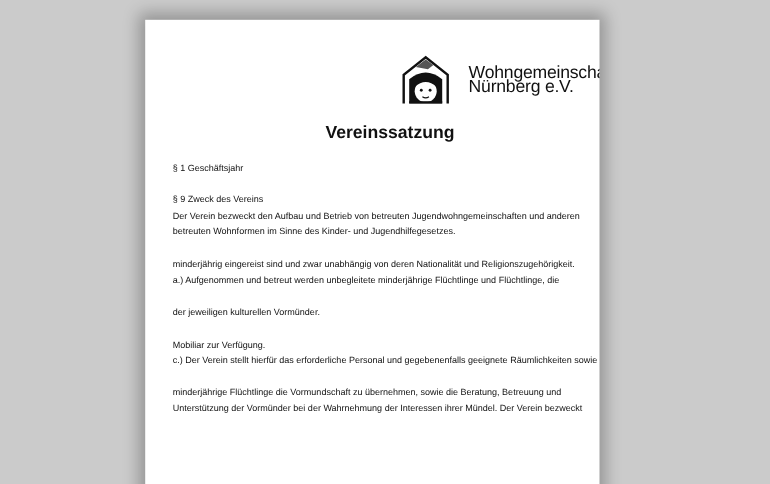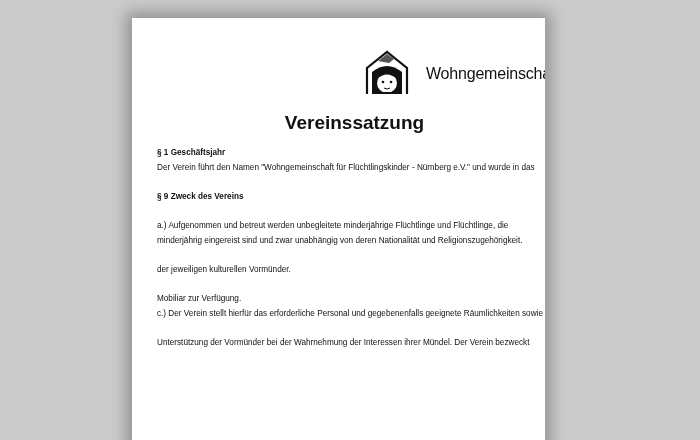--- a/index.html
+++ b/index.html
@@ -24,28 +24,28 @@
   }
   .logo-mark { width: 46px; height: 46px; }
   .logo-text {
     margin-left: 16px;
     font-size: 16px; line-height: 13px; color: #111;
     letter-spacing: -0.2px;
   }
   .logo-text div { white-space: nowrap; }
   .doc-title {
     position: absolute; left: 0; right: 0; top: 94px;
-    text-align: center; font-weight: bold; font-size: 19px; color: #111; margin-left: 32px;
+    text-align: center; font-weight: bold; font-size: 16px; color: #111; margin-left: 32px;
   }
   .body {
     position: absolute; left: 25px; top: 128px; width: 380px;
     font-size: 8.2px; line-height: 14.6px; color: #111;
   }
   .body .line { white-space: nowrap; }
-  .sec-head { font-weight: bold; }
+  .sec-head { font-weight: normal; }
   .gap { height: 14.6px; }
 </style>
 </head>
 <body>
 
 <div class="page">
   <div class="logo">
     <svg class="logo-mark" viewBox="0 0 46 46">
 
       <polyline points="3,44 3,18 23,2 43,18 43,44" fill="none" stroke="#111" stroke-width="2.2"></polyline>
@@ -56,40 +56,43 @@
 
       <ellipse cx="23" cy="33" rx="10" ry="10" fill="#fff"></ellipse>
       <path d="M13,29 Q23,20 33,29 L33,26 Q23,17 13,26 Z" fill="#111"></path>
       <circle cx="19" cy="32" r="1.3" fill="#111"></circle>
       <circle cx="27" cy="32" r="1.3" fill="#111"></circle>
       <path d="M20,38 Q23,40 26,38" fill="none" stroke="#111" stroke-width="1"></path>
       <rect x="8" y="42" width="30" height="2" fill="#111"></rect>
     </svg>
     <div class="logo-text">
       <div>Wohngemeinschaft</div>
+      <div>Nürnberg e.V.</div>
     </div>
   </div>
 
   <div class="doc-title">Vereinssatzung</div>
 
   <div class="body">
     <div class="line sec-head">§ 1   Geschäftsjahr</div>
-    <div class="line">Der Verein führt den Namen "Wohngemeinschaft für Flüchtlingskinder - Nürnberg e.V." und wurde in das</div>
     <div class="gap"></div>
 
     <div class="line sec-head">§ 9   Zweck des Vereins</div>
+    <div class="line">Der Verein bezweckt den Aufbau und Betrieb von betreuten Jugendwohngemeinschaften und anderen</div>
+    <div class="line">betreuten Wohnformen im Sinne des Kinder- und Jugendhilfegesetzes.</div>
     <div class="gap"></div>
 
+    <div class="line">minderjährig eingereist sind und zwar unabhängig von deren Nationalität und Religionszugehörigkeit.</div>
     <div class="line">a.) Aufgenommen und betreut werden unbegleitete minderjährige Flüchtlinge und Flüchtlinge, die</div>
-    <div class="line">minderjährig eingereist sind und zwar unabhängig von deren Nationalität und Religionszugehörigkeit.</div>
     <div class="gap"></div>
 
     <div class="line">der jeweiligen kulturellen Vormünder.</div>
     <div class="gap"></div>
 
     <div class="line">Mobiliar zur Verfügung.</div>
     <div class="line">c.) Der Verein stellt hierfür das erforderliche Personal und gegebenenfalls geeignete Räumlichkeiten sowie</div>
     <div class="gap"></div>
 
+    <div class="line">minderjährige Flüchtlinge die Vormundschaft zu übernehmen, sowie die Beratung, Betreuung und</div>
     <div class="line">Unterstützung der Vormünder bei der Wahrnehmung der Interessen ihrer Mündel. Der Verein bezweckt</div>
 
   </div>
 </div>
 
 </body></html>

